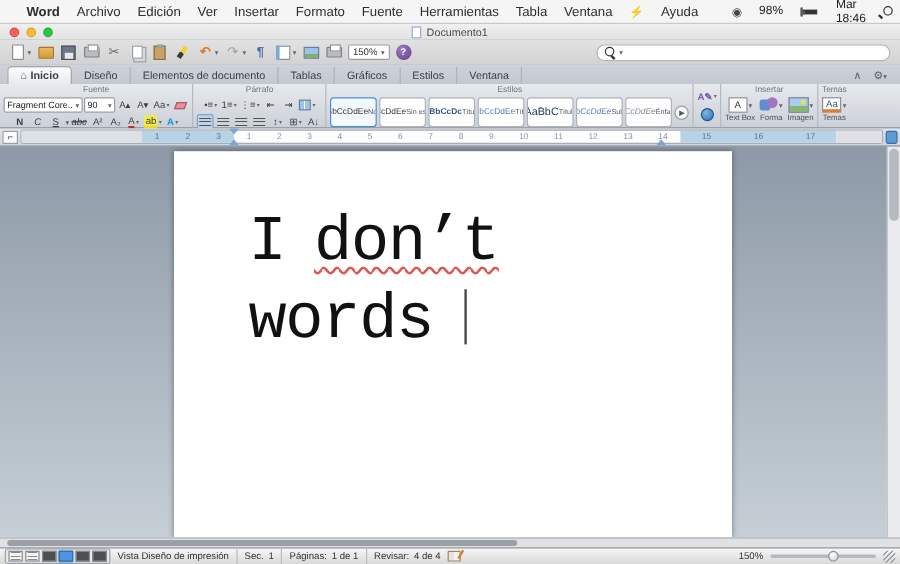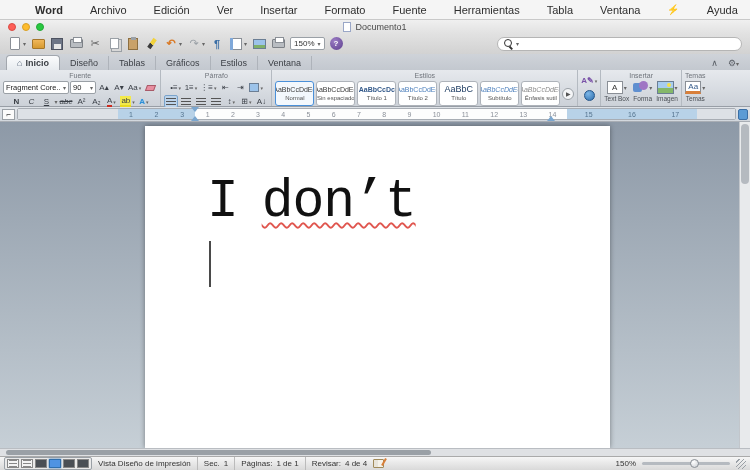--- a/index.html
+++ b/index.html
@@ -1,21 +1,21 @@
 <!DOCTYPE html>
 <html><head>
 <meta charset="utf-8">
 <style>
   * { margin:0; padding:0; box-sizing:border-box; }
   html,body { width:750px; height:470px; overflow:hidden; }
   body { font-family:"Liberation Sans", sans-serif; background:#9aa5b1; font-size:11px; color:#2e2e2e; position:relative; }
 
   
   .menubar { position:absolute; top:0; left:0; right:0; height:20px; background:#f5f5f5; border-bottom:1px solid #c9c9c9;
-             display:flex; align-items:center; padding:0 8px; gap:27px; font-size:11px; }
+             display:flex; align-items:center; padding:0 8px; gap:14px; font-size:11px; }
   .menubar .bold { font-weight:bold; }
   .apple { width:11px; height:12px; background:#333; border-radius:40% 40% 45% 45%; display:inline-block; }
   .spacer { flex:1; }
   .mstat { font-size:10px; color:#222; }
   .micon { font-size:10px; color:#444; }
   .battery { width:17px; height:8px; border:1px solid #555; border-radius:2px; position:relative; display:inline-block; }
   .battery i { position:absolute; left:1px; top:1px; bottom:1px; width:12px; background:#333; display:block; }
   .battery::after { content:""; position:absolute; right:-3px; top:2px; width:2px; height:3px; background:#555; }
   .wifi { width:12px; height:9px; position:relative; display:inline-block; overflow:hidden; }
   .wifi::before { content:""; position:absolute; left:50%; top:1px; transform:translateX(-50%); width:13px; height:13px; border-radius:50%; border:2px solid #333; }
@@ -79,21 +79,21 @@
   .fsel { background:#fff; border:1px solid #9aa0a6; border-radius:2px; height:13px; font-size:7.5px; display:flex; align-items:center; padding:0 2px; gap:2px; color:#222; }
   .fname { width:66px; } .fsize { width:26px; }
   .u { text-decoration:underline; } .strike { text-decoration:line-through;font-style:italic; }
   .redbar { border-bottom:2px solid #cc2a1e; line-height:9px; }
   .hl { background:#f3e94a; padding:0 1px; border-bottom:2px solid #e8d820; line-height:9px; }
   .glow { color:#2b8fd8; text-shadow:0 0 2px #9fd0f0; font-weight:bold; }
   .eraser { width:9px; height:6px; background:#e88ea0; border:1px solid #a85a68; transform:skewX(-20deg); }
   .lines-i { width:10px; height:8px; background:repeating-linear-gradient(#555 0 1px, transparent 1px 3px); }
   .cols-i { width:10px; height:9px; border:1px solid #6b7e94; background:linear-gradient(90deg,#9cc3ea 45%,#fff 45% 55%,#9cc3ea 55%); }
 
-  .stylechip { width:39px; height:25px; background:#fff; border:1px solid #aeb3ba; border-radius:3px; display:flex; flex-direction:column; align-items:center; justify-content:center; overflow:hidden; }
+  .stylechip { width:39px; height:25px; background:#fff; border:1px solid #aeb3ba; border-radius:3px; display:flex; flex-direction:row; align-items:center; justify-content:center; overflow:hidden; }
   .stylechip.selected { border:1.5px solid #4a90d9; background:#f3f8fd; }
   .sprev { font-size:7px; line-height:9px; white-space:nowrap; }
   .sname { font-size:6px; color:#555; line-height:8px; white-space:nowrap; }
   .p-normal{color:#3a3a3a;} .p-nospace{color:#3a3a3a;} .p-h1{color:#345a8a;font-weight:bold;} .p-h2{color:#4f81bd;}
   .p-title{color:#17365d;font-size:9px;} .p-sub{color:#4f81bd;font-style:italic;} .p-subtle{color:#8a8a8a;font-style:italic;}
   .morebtn { width:12px; height:12px; border:1px solid #9aa0a6; border-radius:50%; background:#f4f5f7; font-size:6px; color:#555; display:flex; align-items:center; justify-content:center; }
   .minicol { display:flex; flex-direction:column; justify-content:center; gap:2px; padding:0 2px; border-right:1px solid #b4bac1; }
   .globe { width:11px; height:11px; border-radius:50%; background:radial-gradient(circle at 35% 30%, #7db7e8, #2f6fae); border:1px solid #25568a; }
   .bigbtn { display:flex; flex-direction:column; align-items:center; justify-content:flex-start; gap:1px; }
   .bigbtn .lbl { font-size:6.5px; color:#4a4f55; line-height:7px; white-space:nowrap; }
@@ -262,20 +262,21 @@
     <span class="chev">▾</span>
   </span>
 </div>
 
 <div class="tabrow">
   <span class="tab active">
       <span class="home">⌂</span>
       <span>Inicio</span>
     </span>
   <span class="tab">Diseño</span>
+  <span class="tab">Elementos de documento</span>
   <span class="tab">Tablas</span>
   <span class="tab">Gráficos</span>
   <span class="tab">Estilos</span>
   <span class="tab">Ventana</span>
   <span class="tabspace"></span>
   <span class="tabctl">∧</span>
   <span class="tabctl"><span>⚙</span><span class="chev">▾</span></span>
 </div>
 
 <div class="ribbon">
@@ -495,21 +496,21 @@
   <span class="rtoggle"></span>
 </div>
 
 <div class="docarea">
   <div class="page">
     <div class="doctext">
       <div>
         <span class="word">I</span><span class="word misspelled">don’t</span>
       </div>
       <div>
-        <span class="caret"></span>
+        <span class="word">words</span><span class="caret"></span>
       </div>
     </div>
   </div>
   <div class="vscroll">
       <div class="vthumb"></div>
     </div>
 </div>
 
 <div class="hscroll">
     <div class="hthumb"></div>

